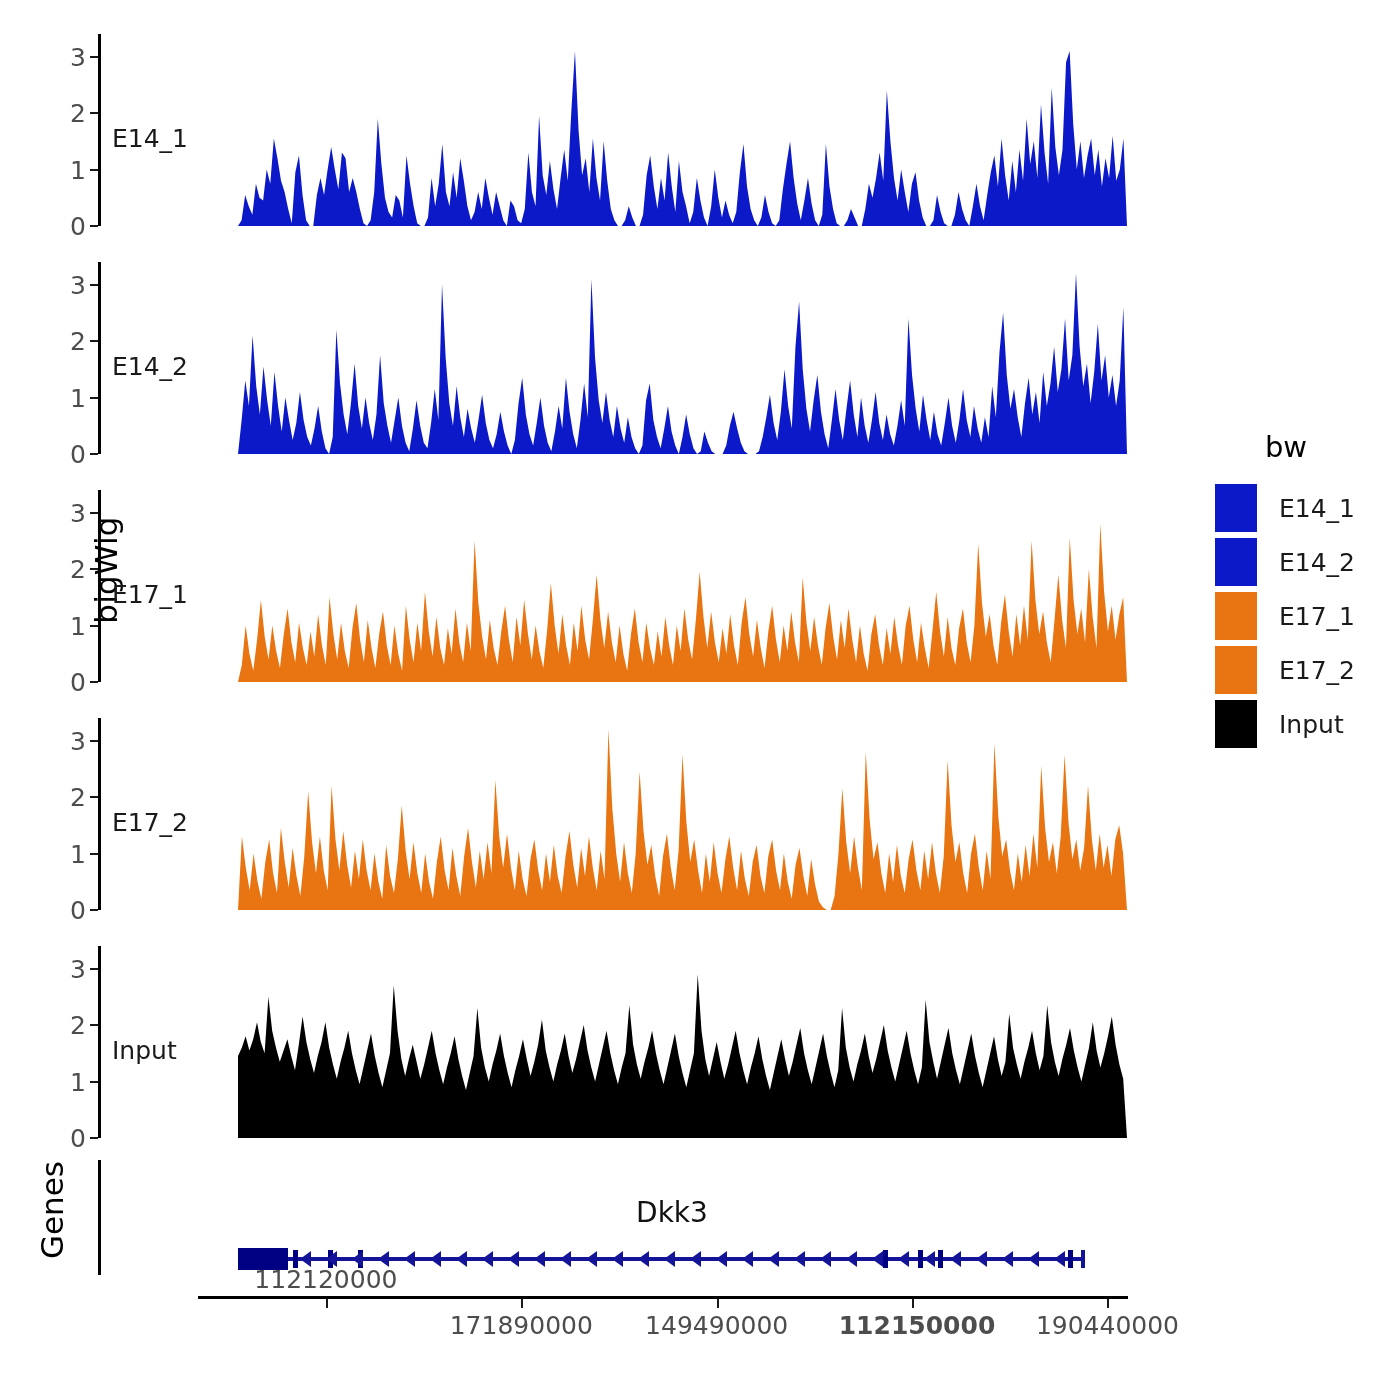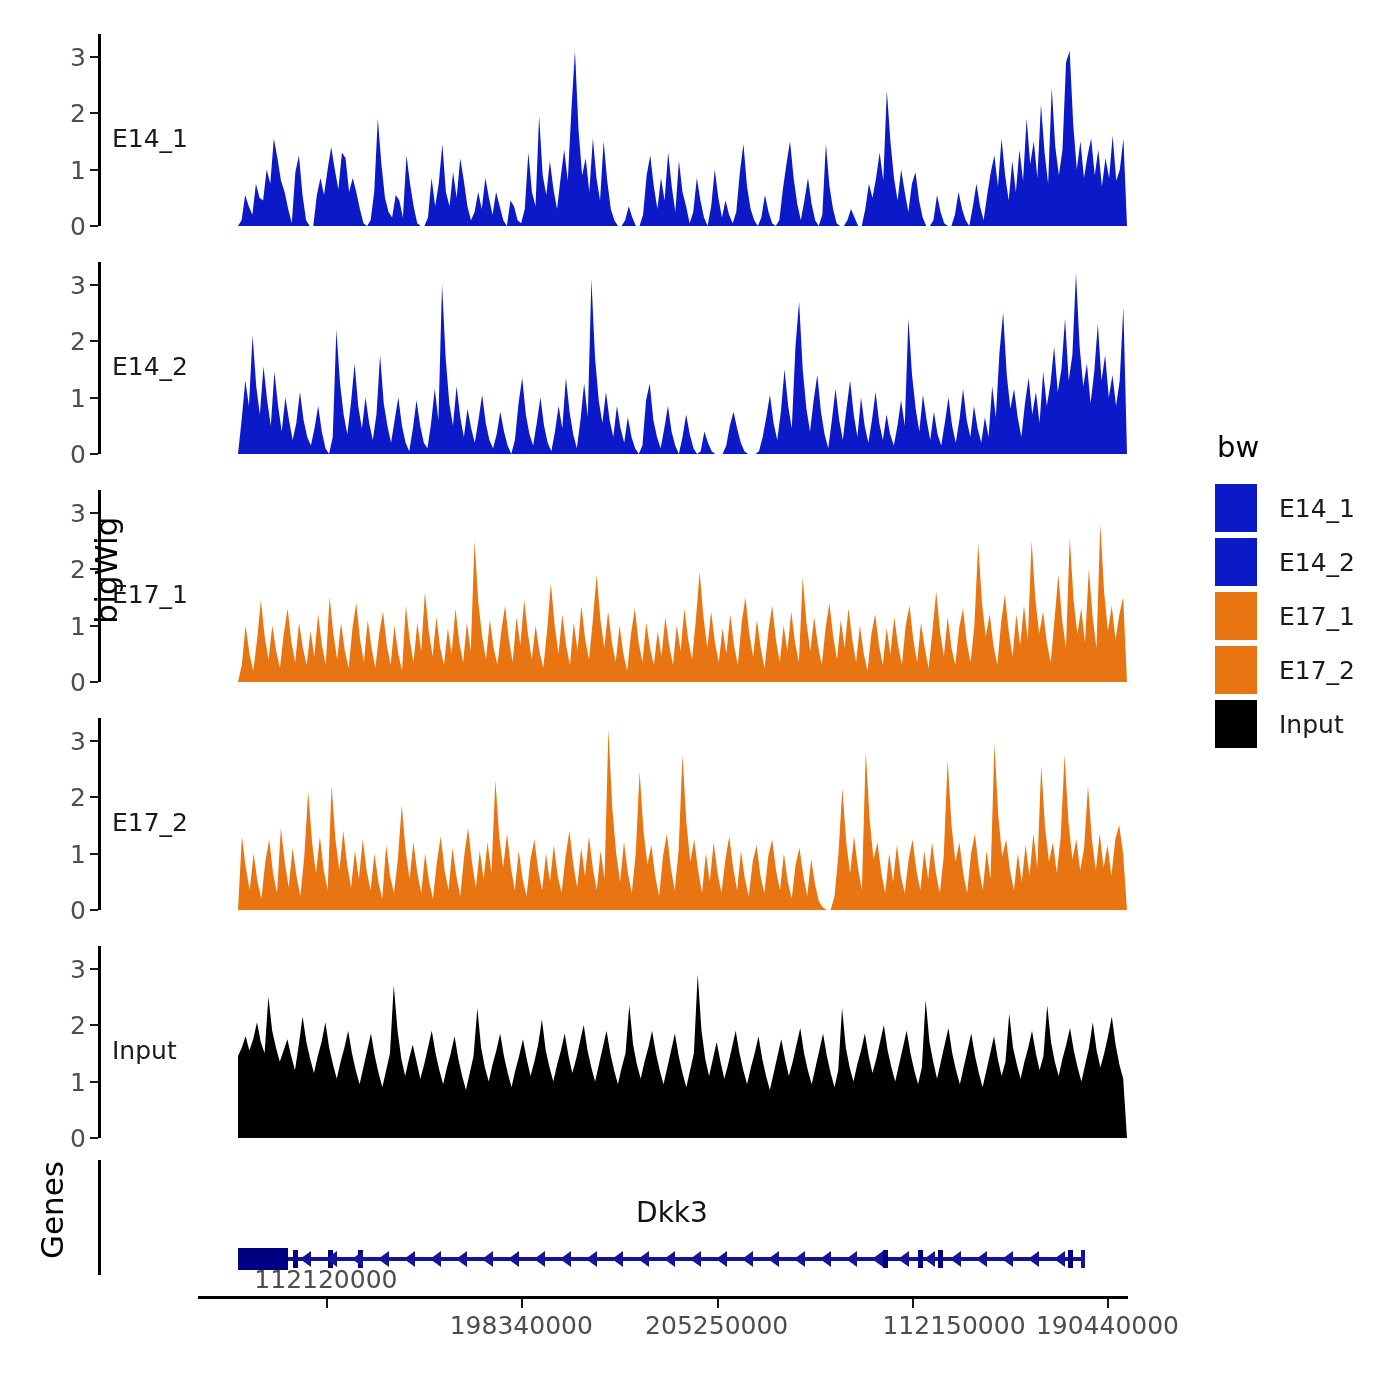--- a/index.html
+++ b/index.html
@@ -40,21 +40,21 @@
   
   #xaxis{position:absolute;left:198px;top:1296px;width:930px;height:3px;background:#000;}
   .xtick{position:absolute;top:3px;width:2px;height:9px;background:#1a1a1a;}
   .xticklabel{position:absolute;top:15px;font-size:25px;color:#4d4d4d;white-space:nowrap;
               transform:translateX(-50%);}
   #xtitle{position:absolute;left:0;top:1350px;width:1160px;text-align:center;
           font-size:31px;color:#000;}
 
   
   #legend{position:absolute;left:1215px;top:430px;}
-  #legend-title{font-size:29px;color:#000;margin:0 0 18px 2px;}
+  #legend-title{font-size:29px;color:#000;margin:0 0 18px 2px;text-align:center;}
   .legend-row{display:flex;align-items:center;height:52px;margin-bottom:2px;}
   .legend-key{width:42px;height:48px;flex:0 0 42px;}
   .legend-text{font-size:25px;color:#1a1a1a;margin-left:22px;white-space:nowrap;}
 </style>
 </head>
 <body>
 
 <div id="root">
 
   <div class="ylab-big">bigWig</div>
@@ -194,25 +194,25 @@
           <path d="M 790 17 l 11 -8 l 0 16 Z" fill="#141499"></path>
           <path d="M 816 17 l 11 -8 l 0 16 Z" fill="#141499"></path>
         </svg></div>
   </div>
 
   <div id="xaxis"></div>
   <div id="xticks">
       <div class="xtick" style="left: 325.923px; top: 1299px; position: absolute;"></div>
       <div class="xticklabel" style="left: 325.923px; top: 1265px; position: absolute;">112120000</div>
       <div class="xtick" style="left: 521.308px; top: 1299px; position: absolute;"></div>
-      <div class="xticklabel" style="left: 521.308px; top: 1311px; position: absolute;">198340000</div>
+      <div class="xticklabel" style="left: 521.308px; top: 1311px; position: absolute;">171890000</div>
       <div class="xtick" style="left: 716.692px; top: 1299px; position: absolute;"></div>
-      <div class="xticklabel" style="left: 716.692px; top: 1311px; position: absolute;">205250000</div>
+      <div class="xticklabel" style="left: 716.692px; top: 1311px; position: absolute;">149490000</div>
       <div class="xtick" style="left: 912.077px; top: 1299px; position: absolute;"></div>
-      <div class="xticklabel" style="left: 954px; top: 1311px; position: absolute;">112150000</div>
+      <div class="xticklabel" style="left: 917px; top: 1311px; position: absolute; font-weight: bold;">112150000</div>
       <div class="xtick" style="left: 1107.46px; top: 1299px; position: absolute;"></div>
       <div class="xticklabel" style="left: 1107.46px; top: 1311px; position: absolute;">190440000</div>
     </div>
 
   <div id="legend">
     <div id="legend-title">bw</div>
     <div id="legend-items">
         <div class="legend-row">
           <span class="legend-key" style="background: rgb(11, 25, 200);"></span>
           <span class="legend-text">E14_1</span>

